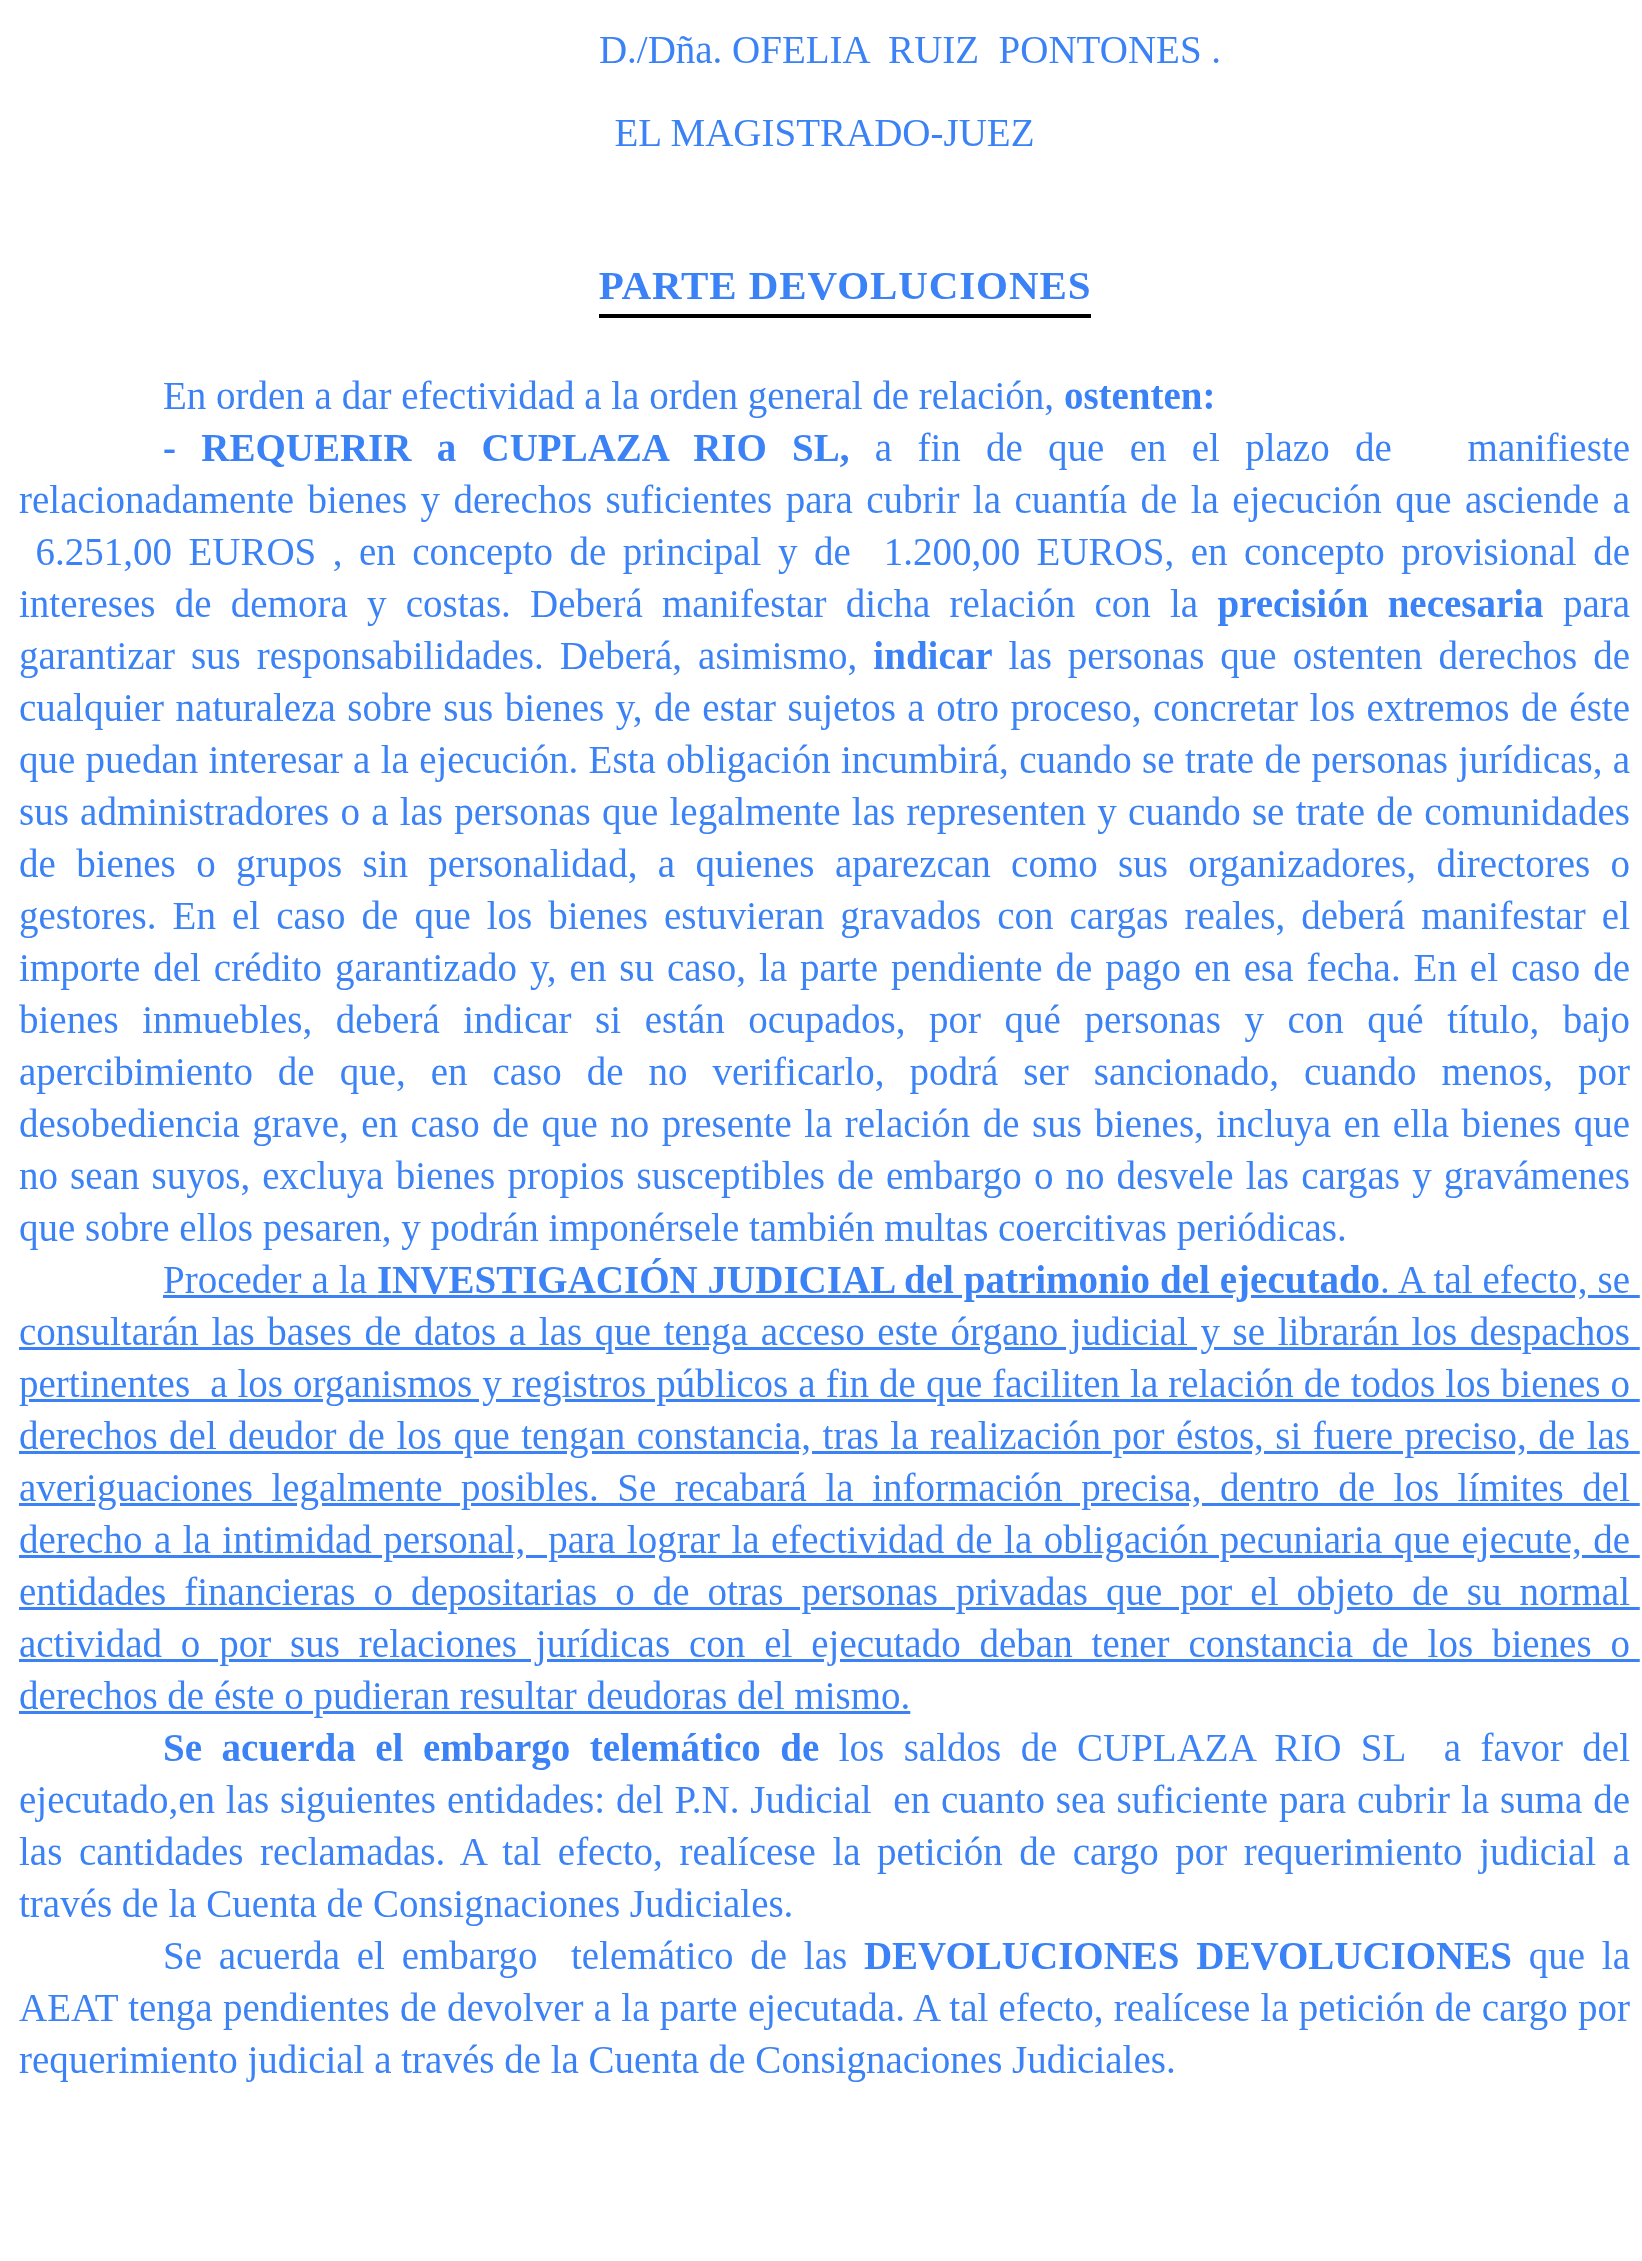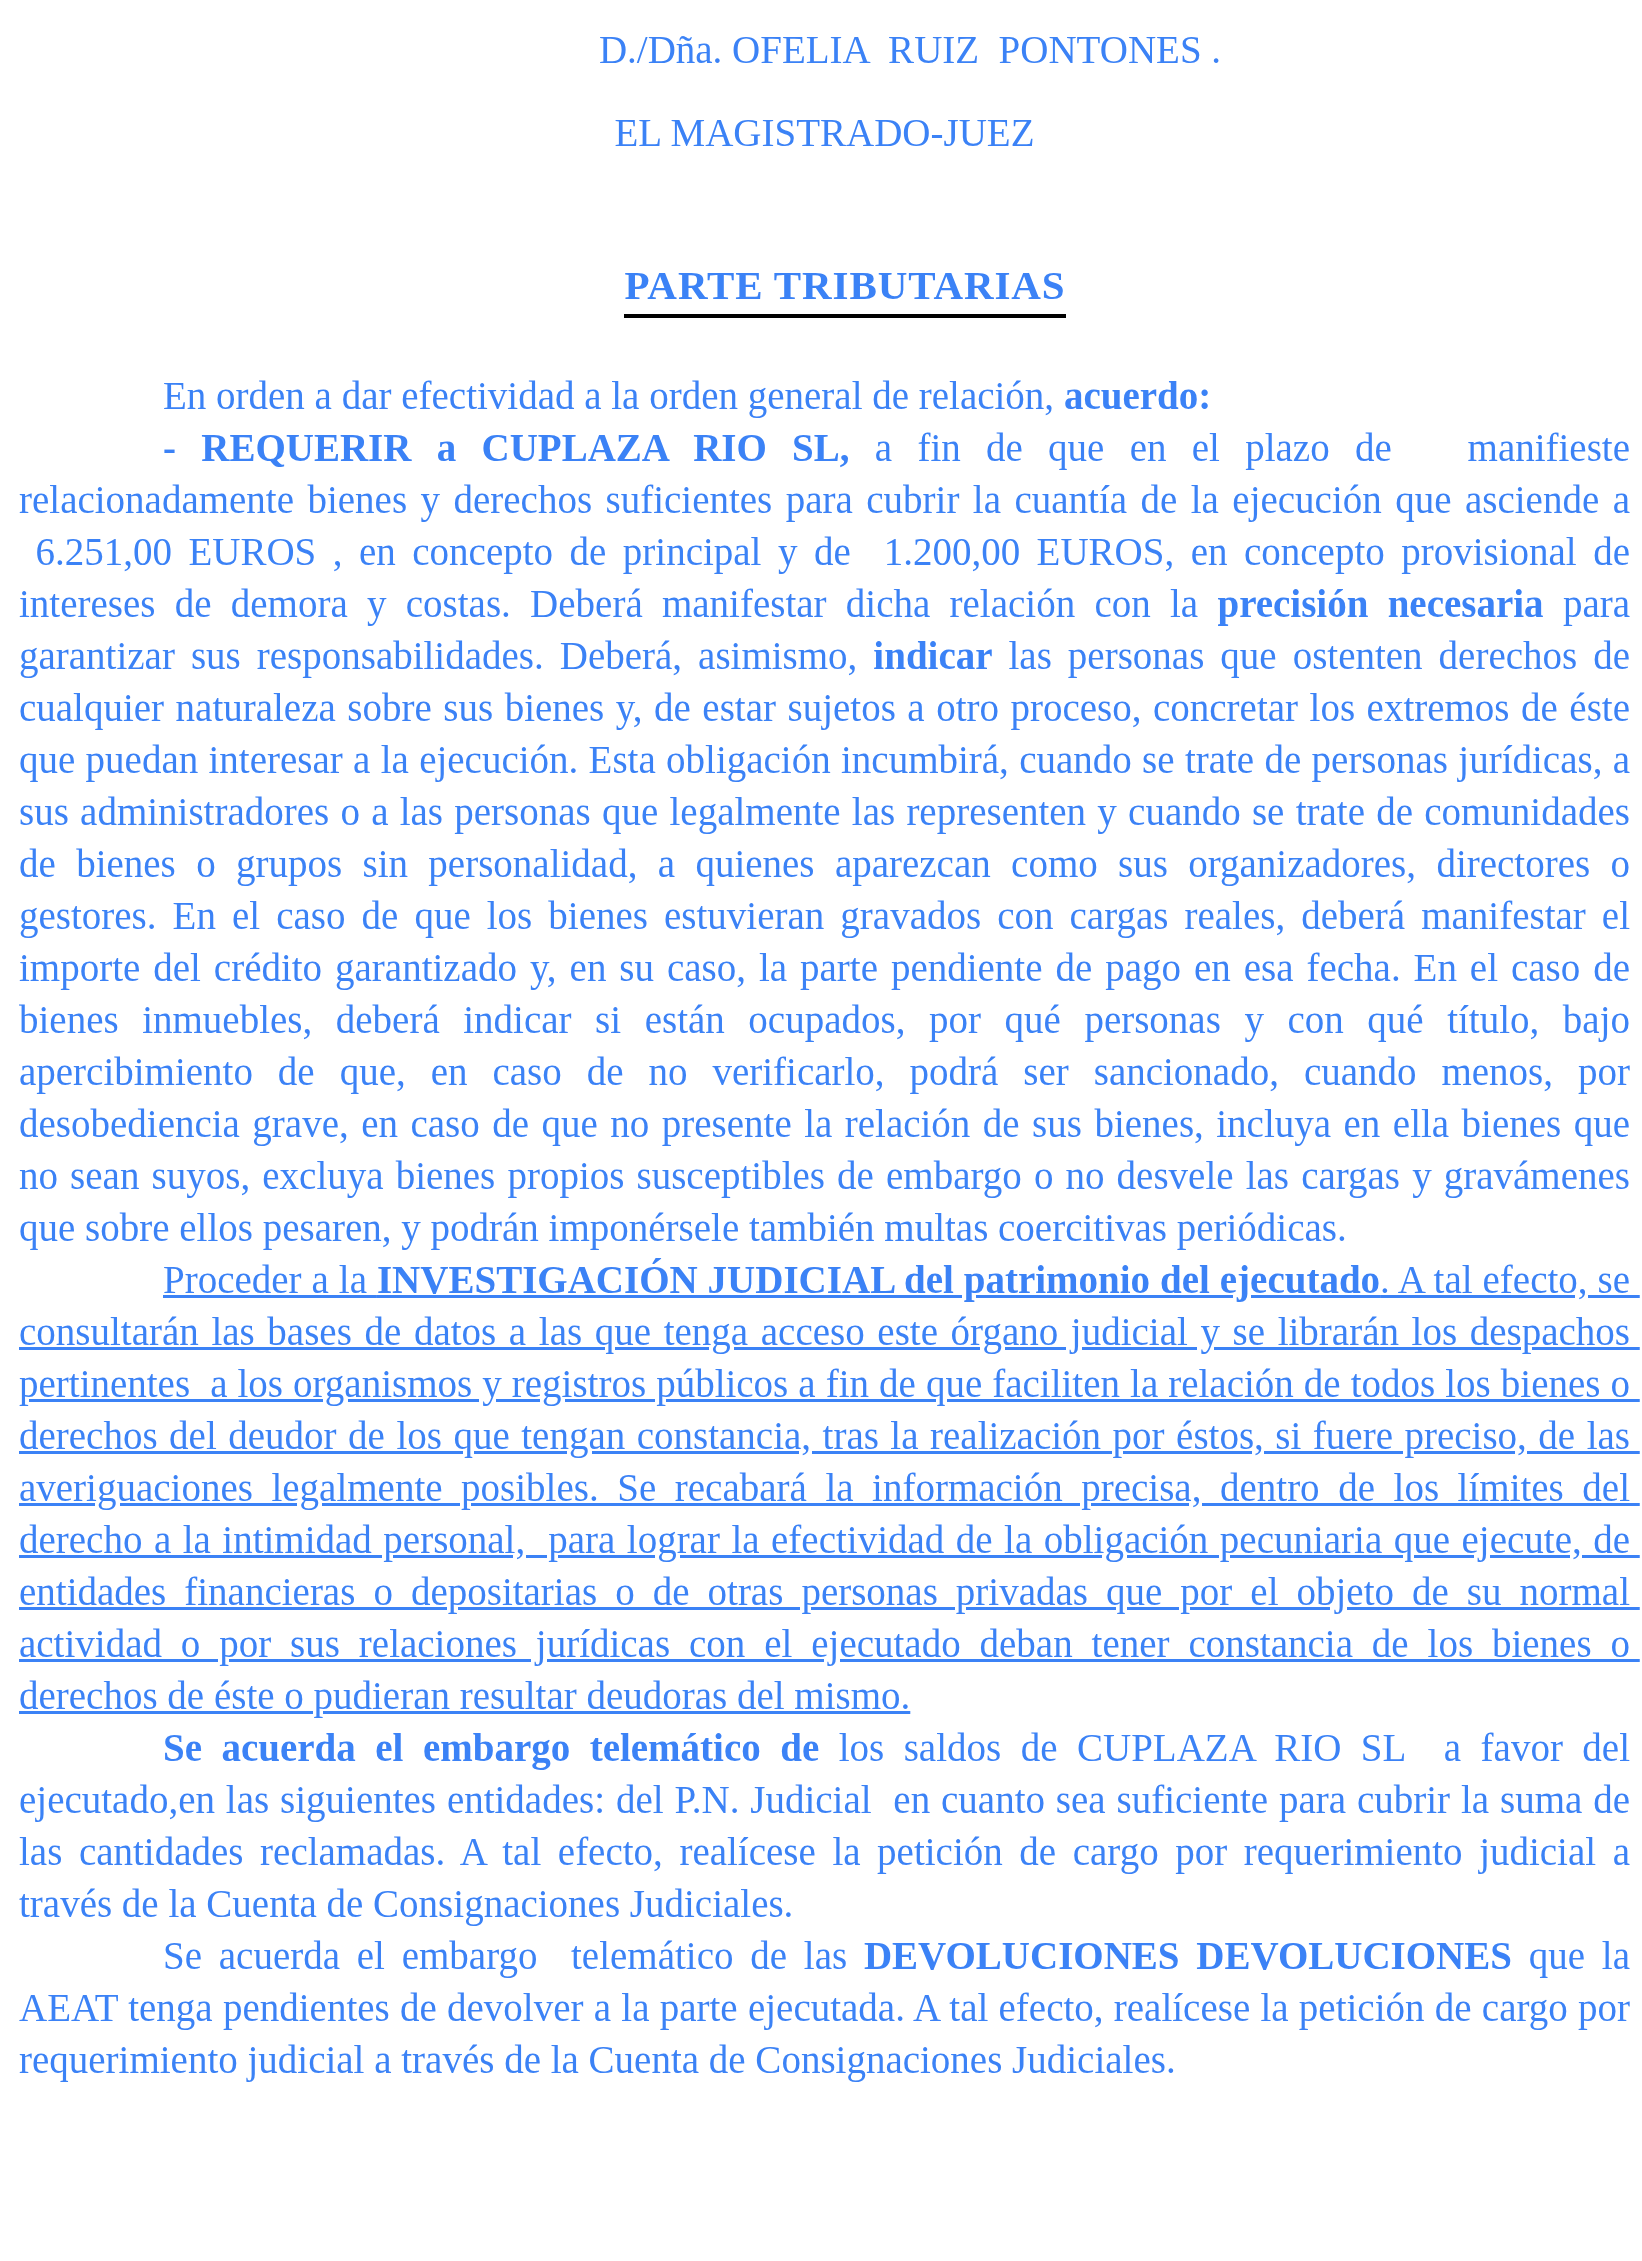--- a/index.html
+++ b/index.html
@@ -58,24 +58,24 @@
 </head>
 <body>
 
 <div class="page">
 
   <div class="hdr hdr-party">D./Dña. OFELIA &nbsp;RUIZ &nbsp;PONTONES .</div>
 
   <div class="hdr hdr-judge">EL MAGISTRADO-JUEZ</div>
 
   <div class="hdr hdr-title">
-    <span class="underlined">PARTE TRIBUTARIAS</span>
+    <span class="underlined">PARTE DEVOLUCIONES</span>
   </div>
 
-  <p class="para mt-intro"><span>En orden a dar efectividad a la orden general de relación, </span><span class="b">acuerdo:</span></p>
+  <p class="para mt-intro"><span>En orden a dar efectividad a la orden general de relación, </span><span class="b">ostenten:</span></p>
 
   <p class="para mt-req"><span class="b">- REQUERIR a CUPLAZA RIO SL,</span><span> a fin de que en el plazo de &nbsp;&nbsp;manifieste relacionadamente bienes y derechos suficientes para cubrir la cuantía de la ejecución que asciende a &nbsp;6.251,00 EUROS , en concepto de principal y de &nbsp;1.200,00 EUROS, en concepto provisional de intereses de demora y costas. Deberá manifestar dicha relación con la </span><span class="b">precisión necesaria</span><span> para garantizar sus responsabilidades. Deberá, asimismo, </span><span class="b">indicar</span><span> las personas que ostenten derechos de cualquier naturaleza sobre sus bienes y, de estar sujetos a otro proceso, concretar los extremos de éste que puedan interesar a la ejecución. Esta obligación incumbirá, cuando se trate de personas jurídicas, a sus administradores o a las personas que legalmente las representen y cuando se trate de comunidades de bienes o grupos sin personalidad, a quienes aparezcan como sus organizadores, directores o gestores. En el caso de que los bienes estuvieran gravados con cargas reales, deberá manifestar el importe del crédito garantizado y, en su caso, la parte pendiente de pago en esa fecha. En el caso de bienes inmuebles, deberá indicar si están ocupados, por qué personas y con qué título, bajo apercibimiento de que, en caso de no verificarlo, podrá ser sancionado, cuando menos, por desobediencia grave, en caso de que no presente la relación de sus bienes, incluya en ella bienes que no sean suyos, excluya bienes propios susceptibles de embargo o no desvele las cargas y gravámenes que sobre ellos pesaren, y podrán imponérsele también multas coercitivas periódicas.</span></p>
 
   <p class="para mt-zero"><span>Proceder a la </span><span class="b">INVESTIGACIÓN JUDICIAL del patrimonio del ejecutado</span><span>. A tal efecto, se consultarán las bases de datos a las que tenga acceso este órgano judicial y se librarán los despachos pertinentes &nbsp;a los organismos y registros públicos a fin de que faciliten la relación de todos los bienes o derechos del deudor de los que tengan constancia, tras la realización por éstos, si fuere preciso, de las averiguaciones legalmente posibles. Se recabará la información precisa, dentro de los límites del derecho a la intimidad personal, &nbsp;para lograr la efectividad de la obligación pecuniaria que ejecute, de entidades financieras o depositarias o de otras personas privadas que por el objeto de su normal actividad o por sus relaciones jurídicas con el ejecutado deban tener constancia de los bienes o derechos de éste o pudieran resultar deudoras del mismo.</span></p>
 
   <p class="para mt-d"><span class="b">Se acuerda el embargo telemático de </span><span>los saldos de CUPLAZA RIO SL &nbsp;a favor del ejecutado,en las siguientes entidades: del P.N. Judicial &nbsp;en cuanto sea suficiente para cubrir la suma de las cantidades reclamadas. A tal efecto, realícese la petición de cargo por requerimiento judicial a través de la Cuenta de Consignaciones Judiciales.</span></p>
 
   <p class="para mt-e"><span>Se acuerda el embargo &nbsp;telemático de las </span><span class="b">DEVOLUCIONES DEVOLUCIONES</span><span> que la AEAT tenga pendientes de devolver a la parte ejecutada. A tal efecto, realícese la petición de cargo por requerimiento judicial a través de la Cuenta de Consignaciones Judiciales.</span></p>
 
 </div>

